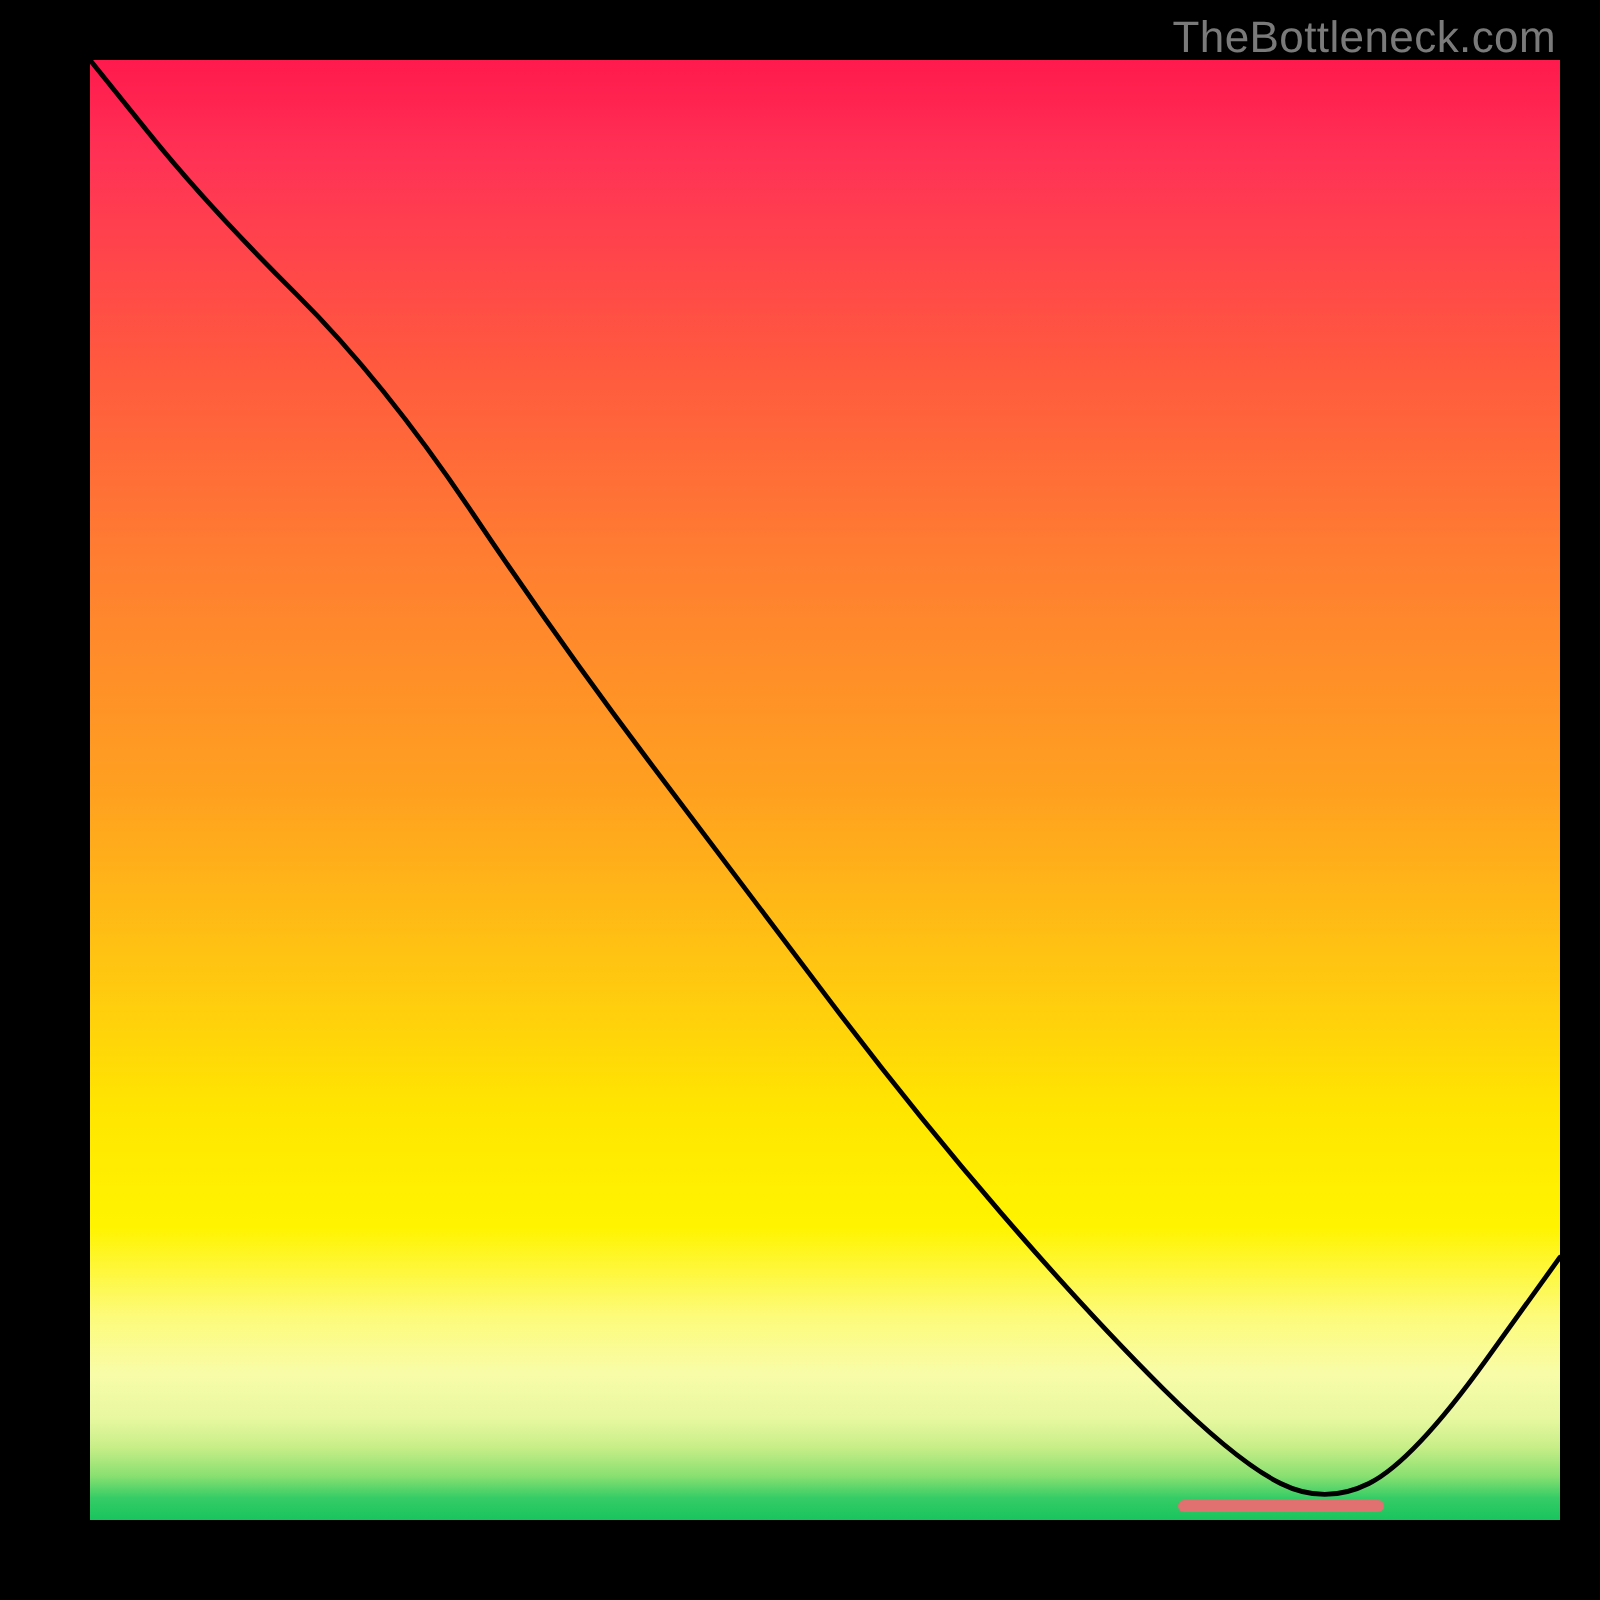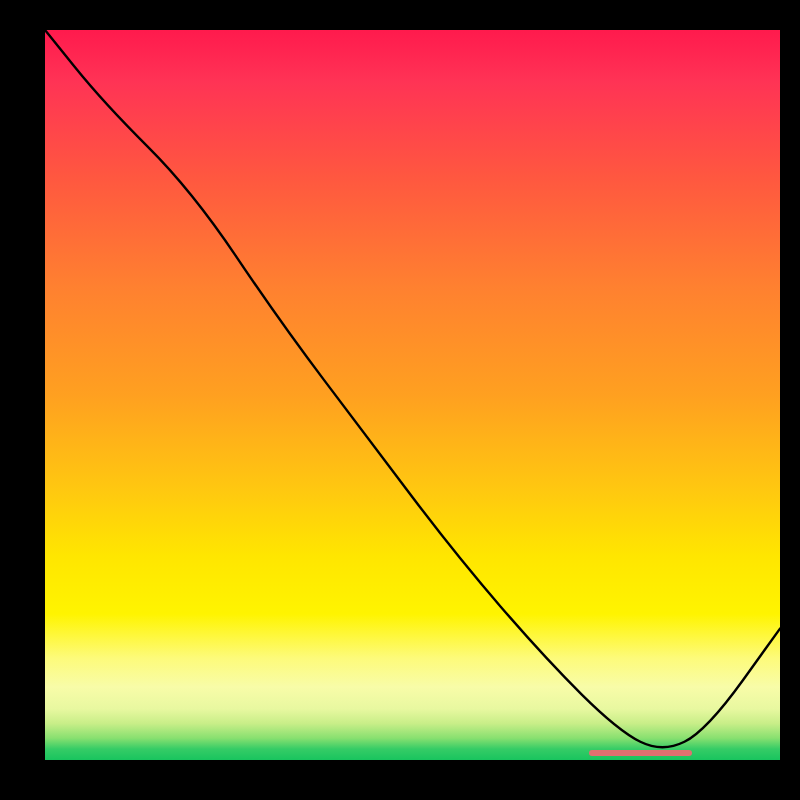--- a/index.html
+++ b/index.html
@@ -62,20 +62,21 @@
     font-size: 22px;
     font-weight: 400;
     letter-spacing: 0.2px;
   }
 </style>
 </head>
 <body>
 
 <div id="stage">
 
+  <div id="attribution">TheBottleneck.com</div>
 
   <div id="plot-area">
 
     <svg class="curve" viewBox="0 0 735 730" preserveAspectRatio="none">
       <path id="curve-path" fill="none" stroke="#000000" stroke-width="2.4" stroke-linejoin="round" stroke-linecap="round" d="M 0 0 Q 0 0 29.400000000000002 36.5 Q 58.800000000000004 73 102.9 116.80000000000001 Q 147 160.60000000000002 191.10000000000002 226.3 Q 235.20000000000002 292 279.3 350.4 Q 323.4 408.8 367.5 467.20000000000005 Q 411.6 525.6 455.70000000000005 576.7 Q 499.8 627.8 536.5500000000001 664.3 Q 573.3000000000001 700.8 595.35 711.75 Q 617.4 722.7 639.45 711.75 Q 661.5 700.8 698.25 649.7 T 735 598.6"></path>
     </svg>
 
     <div id="marker-band" style="left: 543.9px; width: 102.9px; top: 719.7px;"></div>
 
   </div>

